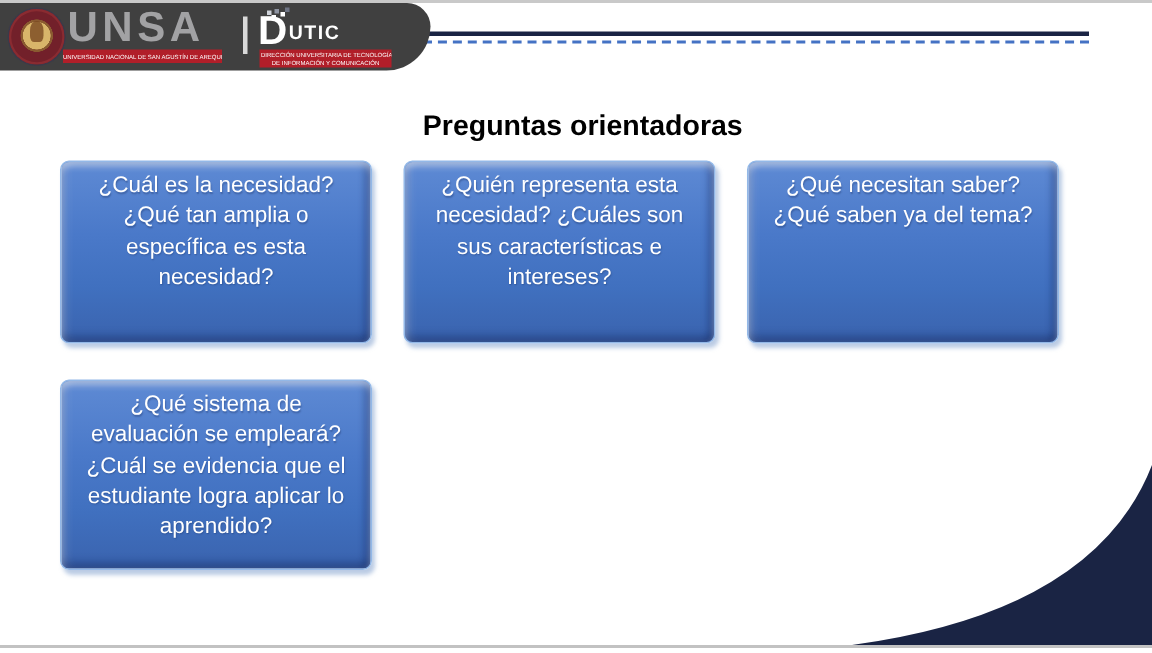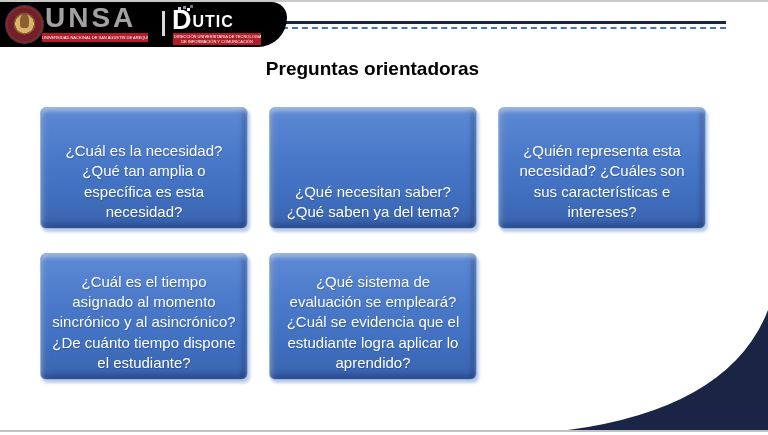--- a/index.html
+++ b/index.html
@@ -10,21 +10,21 @@
   .slide{position:absolute;inset:0;}
 
   
   .top-line{position:absolute;left:0;top:0;width:768px;height:2px;background:#c9c9c9;}
   .bottom-line{position:absolute;left:0;bottom:3px;width:768px;height:2px;background:#c2c2c2;}
 
   
   .header-rule-solid{position:absolute;left:255px;top:21px;width:471px;height:3px;background:#1a2444;}
   .header-rule-dashed{position:absolute;left:282px;top:27px;width:444px;height:0;border-top:2px dashed #4472c4;}
   .banner{
-    position:absolute;left:0;top:2px;width:287px;height:45px;background:#000000;
+    position:absolute;left:0;top:2px;width:287px;height:45px;background:#404040;
     border-radius:0 16px 30px 0;z-index:2;
   }
   .seal{
     position:absolute;left:6px;top:4px;width:37px;height:37px;border-radius:50%;
     background:radial-gradient(circle at 50% 48%, #d8b56a 0 34%, #8a5a30 35% 40%, #72202a 41% 78%, #56141c 79% 100%);
     box-shadow:inset 0 0 0 1.5px #8a2b31, 0 0 0 1px #3a3a4a;
   }
   .seal::after{
     content:"";position:absolute;left:14px;top:8px;width:9px;height:14px;border-radius:45% 45% 30% 30%;
     background:#7a4a22;opacity:.8;
@@ -37,49 +37,49 @@
     position:absolute;left:42px;top:31px;width:106px;height:9px;background:#b11e29;
     color:#ffffff;font-size:4px;line-height:9px;text-align:center;white-space:nowrap;overflow:hidden;
   }
   .logo-divider{position:absolute;left:162px;top:9px;width:3px;height:25px;background:#d9d9d9;}
   .pixel-deco{
     position:absolute;left:178px;top:5px;width:3px;height:3px;background:#cfd3da;
     box-shadow:5px -1px 0 #8f95a3, 9px 1px 0 #ffffff, 3px 3px 0 #ffffff, 12px -2px 0 #6f7585;
   }
   .dutic-text{position:absolute;left:172px;top:5px;color:#ffffff;font-weight:bold;letter-spacing:1px;}
   .dutic-text .d{font-size:27px;line-height:27px;vertical-align:bottom;}
-  .dutic-text .rest{font-size:16px;line-height:24px;vertical-align:bottom;}
+  .dutic-text .rest{font-size:13px;line-height:24px;vertical-align:bottom;}
   .dutic-redbar{
     position:absolute;left:173px;top:31px;width:86px;background:#b11e29;color:#ffffff;
     font-size:4px;line-height:5px;text-align:center;padding:1px 1px;overflow:hidden;
   }
   .dutic-redbar span{display:block;white-space:nowrap;}
 
   
   .page-title{
     position:absolute;left:0;top:58px;width:745px;text-align:center;
-    font-size:19px;font-weight:bold;color:#000000;margin:0;
+    font-size:19px;font-weight:bold;color:#000000;margin:16px;
   }
 
   
   .grid{
     position:absolute;left:40px;top:107px;width:666px;
     display:grid;grid-template-columns:repeat(3,1fr);grid-template-rows:122px 127px;
     column-gap:21px;row-gap:24px;
   }
   .card{
     background:linear-gradient(180deg,#5e8ad4 0%,#4a79c9 40%,#4070bf 70%,#3a63ae 100%);
     border:1px solid #93b8e7;border-radius:6px;
     box-shadow:
       inset 0 3px 4px rgba(255,255,255,.45),
       inset 0 -4px 6px rgba(10,25,80,.35),
       inset 4px 0 5px rgba(255,255,255,.15),
       inset -4px 0 5px rgba(10,25,80,.28),
       2px 3px 3px rgba(130,160,205,.55);
-    color:#ffffff;display:flex;align-items:flex-end;justify-content:center;
+    color:#ffffff;display:flex;align-items:flex-start;justify-content:center;
     text-align:center;font-size:15px;line-height:1.35;padding:6px 9px;box-sizing:border-box;
     text-shadow:0.5px 1px 1px rgba(20,40,90,.35);
   }
 
   
   .swoosh{position:absolute;right:0;bottom:5px;width:200px;height:120px;display:block;}
 </style>
 </head>
 <body>
 
@@ -103,27 +103,24 @@
     </div>
   </div>
 
   <h1 class="page-title">Preguntas orientadoras</h1>
 
   <div class="grid">
     <div class="card">
         <span>¿Cuál es la necesidad? ¿Qué tan amplia o específica es esta necesidad?</span>
       </div>
     <div class="card">
-        <span>¿Qué necesitan saber? ¿Qué saben ya del tema?</span>
-      </div>
-    <div class="card">
         <span>¿Quién representa esta necesidad? ¿Cuáles son sus características e intereses?</span>
       </div>
     <div class="card">
-        <span>¿Cuál es el tiempo asignado al momento sincrónico y al asincrónico? ¿De cuánto tiempo dispone el estudiante?</span>
+        <span>¿Qué necesitan saber? ¿Qué saben ya del tema?</span>
       </div>
     <div class="card">
         <span>¿Qué sistema de evaluación se empleará? ¿Cuál se evidencia que el estudiante logra aplicar lo aprendido?</span>
       </div>
   </div>
 
   <svg class="swoosh" viewBox="0 0 200 120" preserveAspectRatio="none">
     <path d="M200,0 Q162,98 0,120 L200,120 Z" fill="#1a2444"></path>
   </svg>
 

